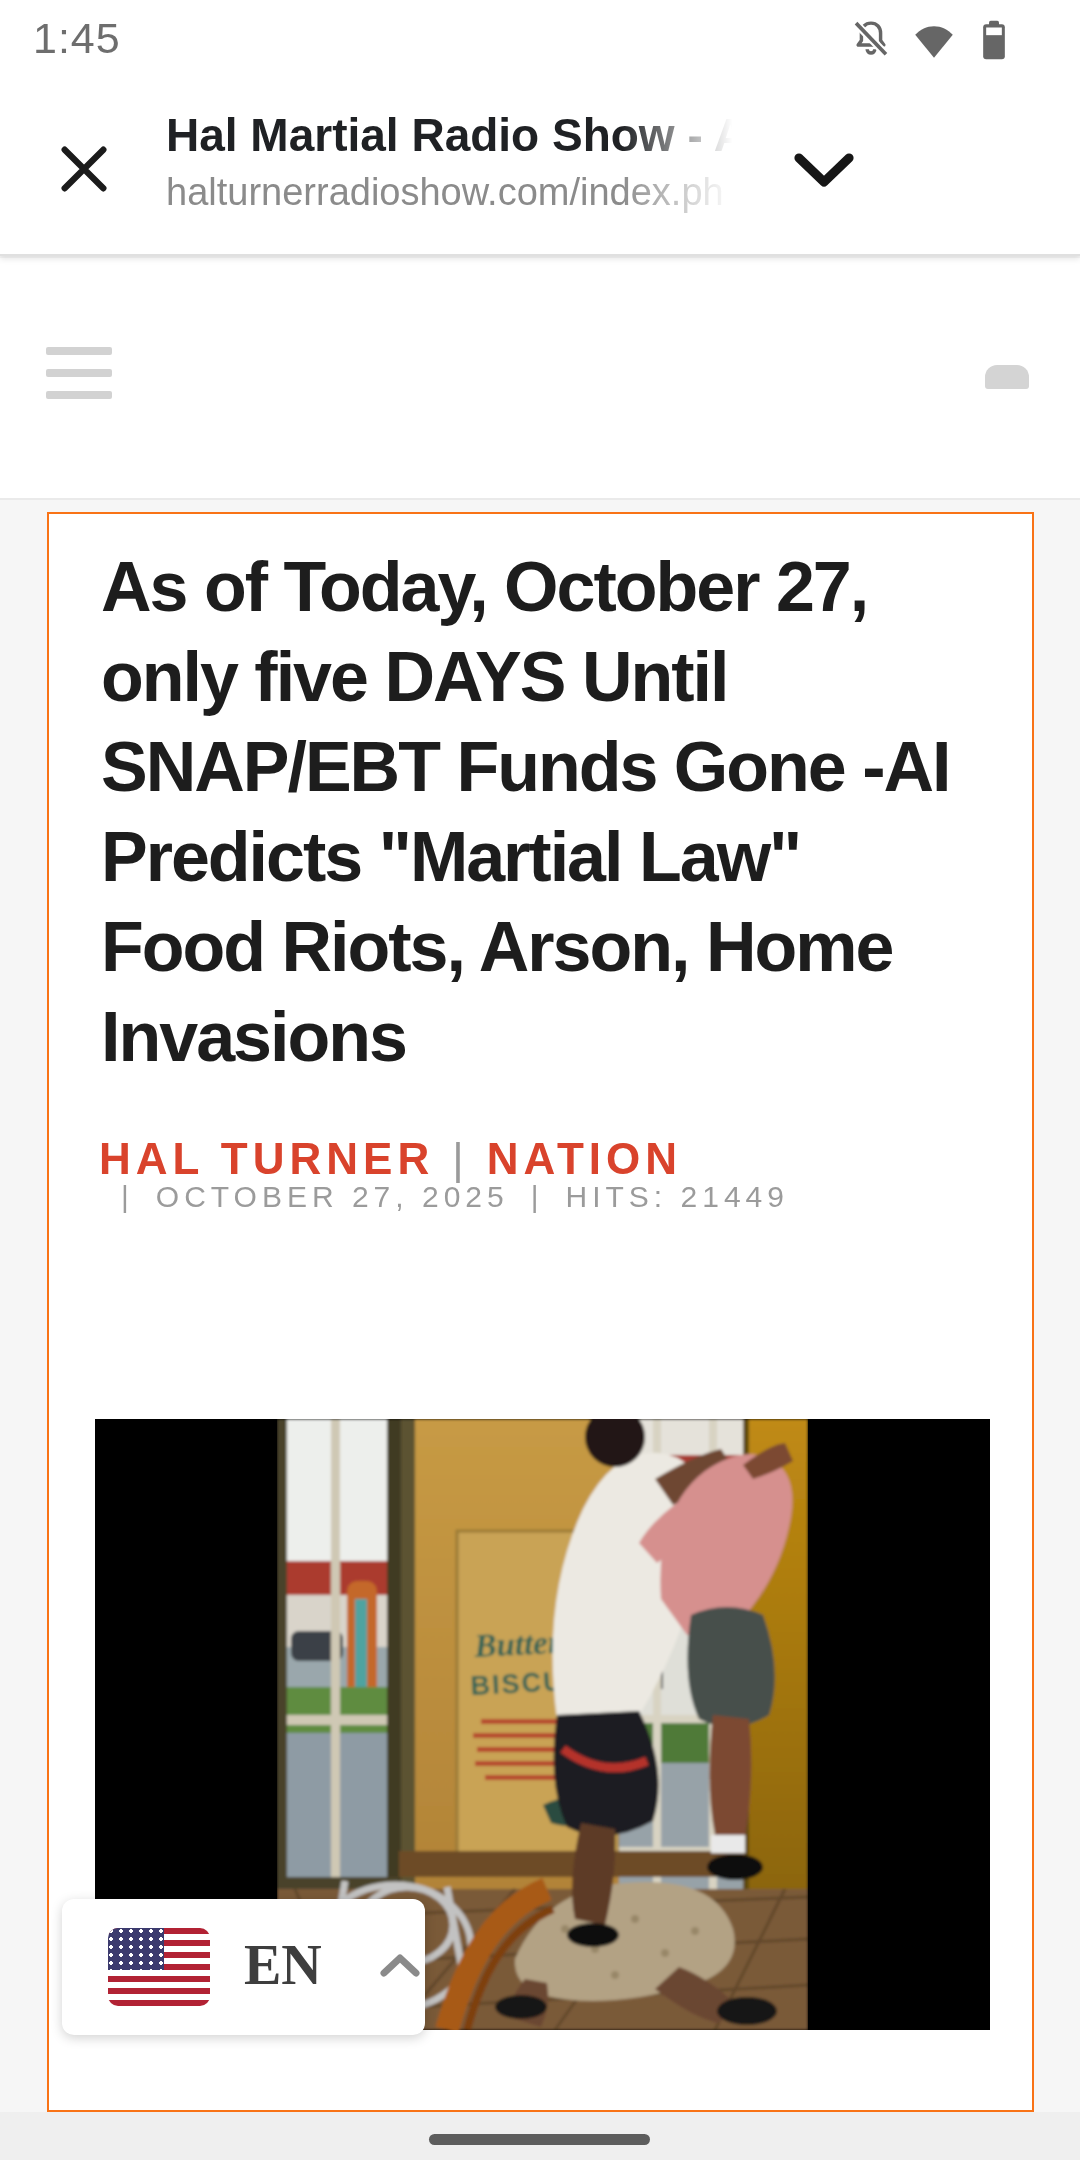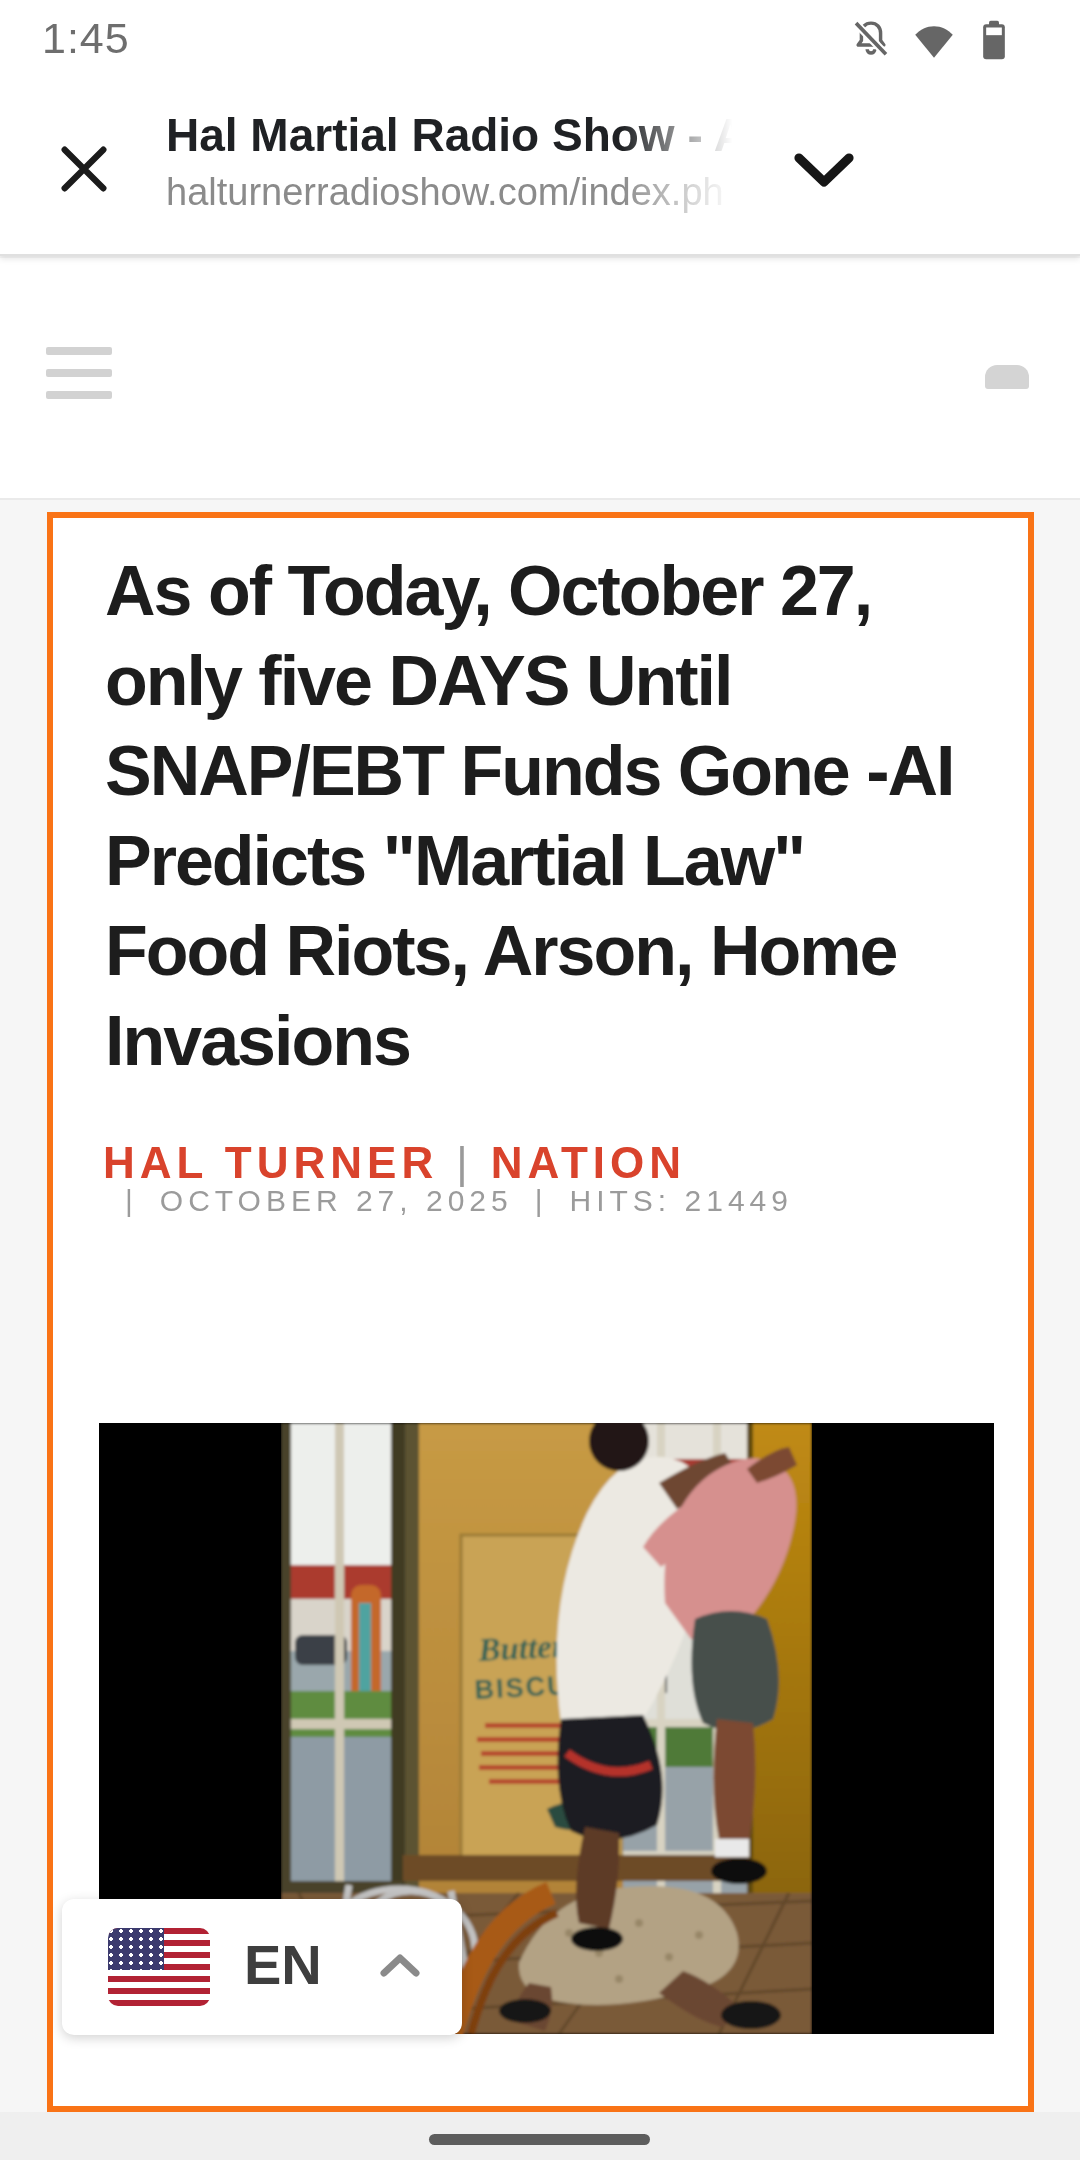--- a/index.html
+++ b/index.html
@@ -7,21 +7,21 @@
   .screen{
     position:relative;width:1080px;height:2160px;background:#f6f6f6;
     font-family:"Liberation Sans",sans-serif;overflow:hidden;margin:0 auto;
   }
   
   .chrome-top{
     position:absolute;top:0;left:0;width:1080px;height:256px;background:#ffffff;
     border-bottom:2px solid #e0e0e0;box-shadow:0 3px 6px rgba(0,0,0,.10);z-index:20;
   }
   .status-time{
-    position:absolute;left:33px;top:14px;font-size:43px;color:#6e6e6e;letter-spacing:1px;margin-left:9px;
+    position:absolute;left:33px;top:14px;font-size:43px;color:#6e6e6e;letter-spacing:1px;
   }
   .status-icons{position:absolute;right:66px;top:16px;display:flex;align-items:center;gap:16px;}
   .status-icons svg{display:block;}
   .tab-close{position:absolute;left:48px;top:134px;width:72px;height:72px;background:none;border:none;padding:0;cursor:pointer;}
   .tab-title-block{position:absolute;left:166px;top:106px;width:584px;height:126px;overflow:hidden;
     -webkit-mask-image:linear-gradient(90deg,#000 78%,rgba(0,0,0,0) 97%);
     mask-image:linear-gradient(90deg,#000 78%,rgba(0,0,0,0) 97%);
   }
   .tab-title{font-size:46px;font-weight:700;color:#1f2124;white-space:nowrap;line-height:58px;}
   .tab-url{font-size:38px;color:#8b8b8b;white-space:nowrap;line-height:56px;}
@@ -32,39 +32,39 @@
   .site-strip{position:absolute;top:258px;left:0;width:1080px;height:240px;background:#ffffff;z-index:2;}
   .site-rule{position:absolute;top:498px;left:0;width:1080px;height:2px;background:#eaeaea;z-index:2;}
   .hamburger{position:absolute;left:46px;top:347px;width:68px;height:56px;background:none;border:none;padding:0;cursor:pointer;z-index:3;}
   .hamburger i{display:block;width:66px;height:8px;border-radius:2px;background:#d2d2d2;margin-bottom:14px;}
   .account-btn{position:absolute;left:982px;top:350px;width:50px;height:52px;background:none;border:none;padding:0;cursor:pointer;z-index:3;}
   .account-head{width:24px;height:24px;border-radius:50%;background:#d4d4d4;margin:0 auto;}
   .account-body{width:44px;height:24px;border-radius:12px 12px 3px 3px;background:#d4d4d4;margin:2px auto 0;}
   
   .card{
     position:absolute;left:47px;top:512px;width:987px;height:1600px;background:#ffffff;
-    border:6px solid #f97316;z-index:1;
+    border:2px solid #f97316;z-index:1;
   }
   .article-title{
     position:absolute;left:52px;top:28px;width:905px;margin:0;
     font-size:70px;line-height:90px;font-weight:700;letter-spacing:-2px;color:#1d1d1d;
     white-space:pre-line;
   }
   .meta1{position:absolute;left:50px;top:620px;font-size:44px;font-weight:700;letter-spacing:5px;color:#d9432c;white-space:nowrap;}
   .meta1 .sep{color:#9a9a9a;font-weight:400;margin:0 18px;}
   .meta2{position:absolute;left:72px;top:666px;font-size:30px;font-weight:400;letter-spacing:5px;color:#9b9b9b;white-space:nowrap;}
   .meta2 .sep{margin:0 22px;}
   .meta2 .sep:first-child{margin-left:0;}
   
   .article-figure{position:absolute;left:46px;top:905px;width:895px;height:611px;background:#000;}
   .article-figure svg{display:block;}
   
   .lang{
-    position:absolute;left:62px;top:1899px;width:400px;height:136px;background:#ffffff;
-    border-radius:12px;box-shadow:0 3px 12px rgba(0,0,0,.18);z-index:30;border:none;padding:16px;cursor:pointer;
+    position:absolute;left:62px;top:1899px;width:363px;height:136px;background:#ffffff;
+    border-radius:12px;box-shadow:0 3px 12px rgba(0,0,0,.18);z-index:30;border:none;padding:16px;cursor:pointer;font-family:Liberation Serif, serif;
   }
   .flag{position:absolute;left:46px;top:29px;width:102px;height:78px;border-radius:10px;overflow:hidden;
     background:repeating-linear-gradient(180deg,#b22234 0 6px,#ffffff 6px 12px);}
   .flag .canton{position:absolute;left:0;top:0;width:56px;height:42px;background:#3c3b6e;
     background-image:radial-gradient(circle at 3px 3px,#ffffff 1.6px,rgba(0,0,0,0) 1.8px);
     background-size:10px 8px;}
   .lang-code{position:absolute;left:182px;top:0;line-height:132px;font-size:56px;font-weight:700;color:#3e3e3e;}
   .lang-chevron{position:absolute;left:316px;top:52px;}
   
   .nav-strip{position:absolute;left:0;top:2112px;width:1080px;height:48px;background:#efefef;z-index:25;}

